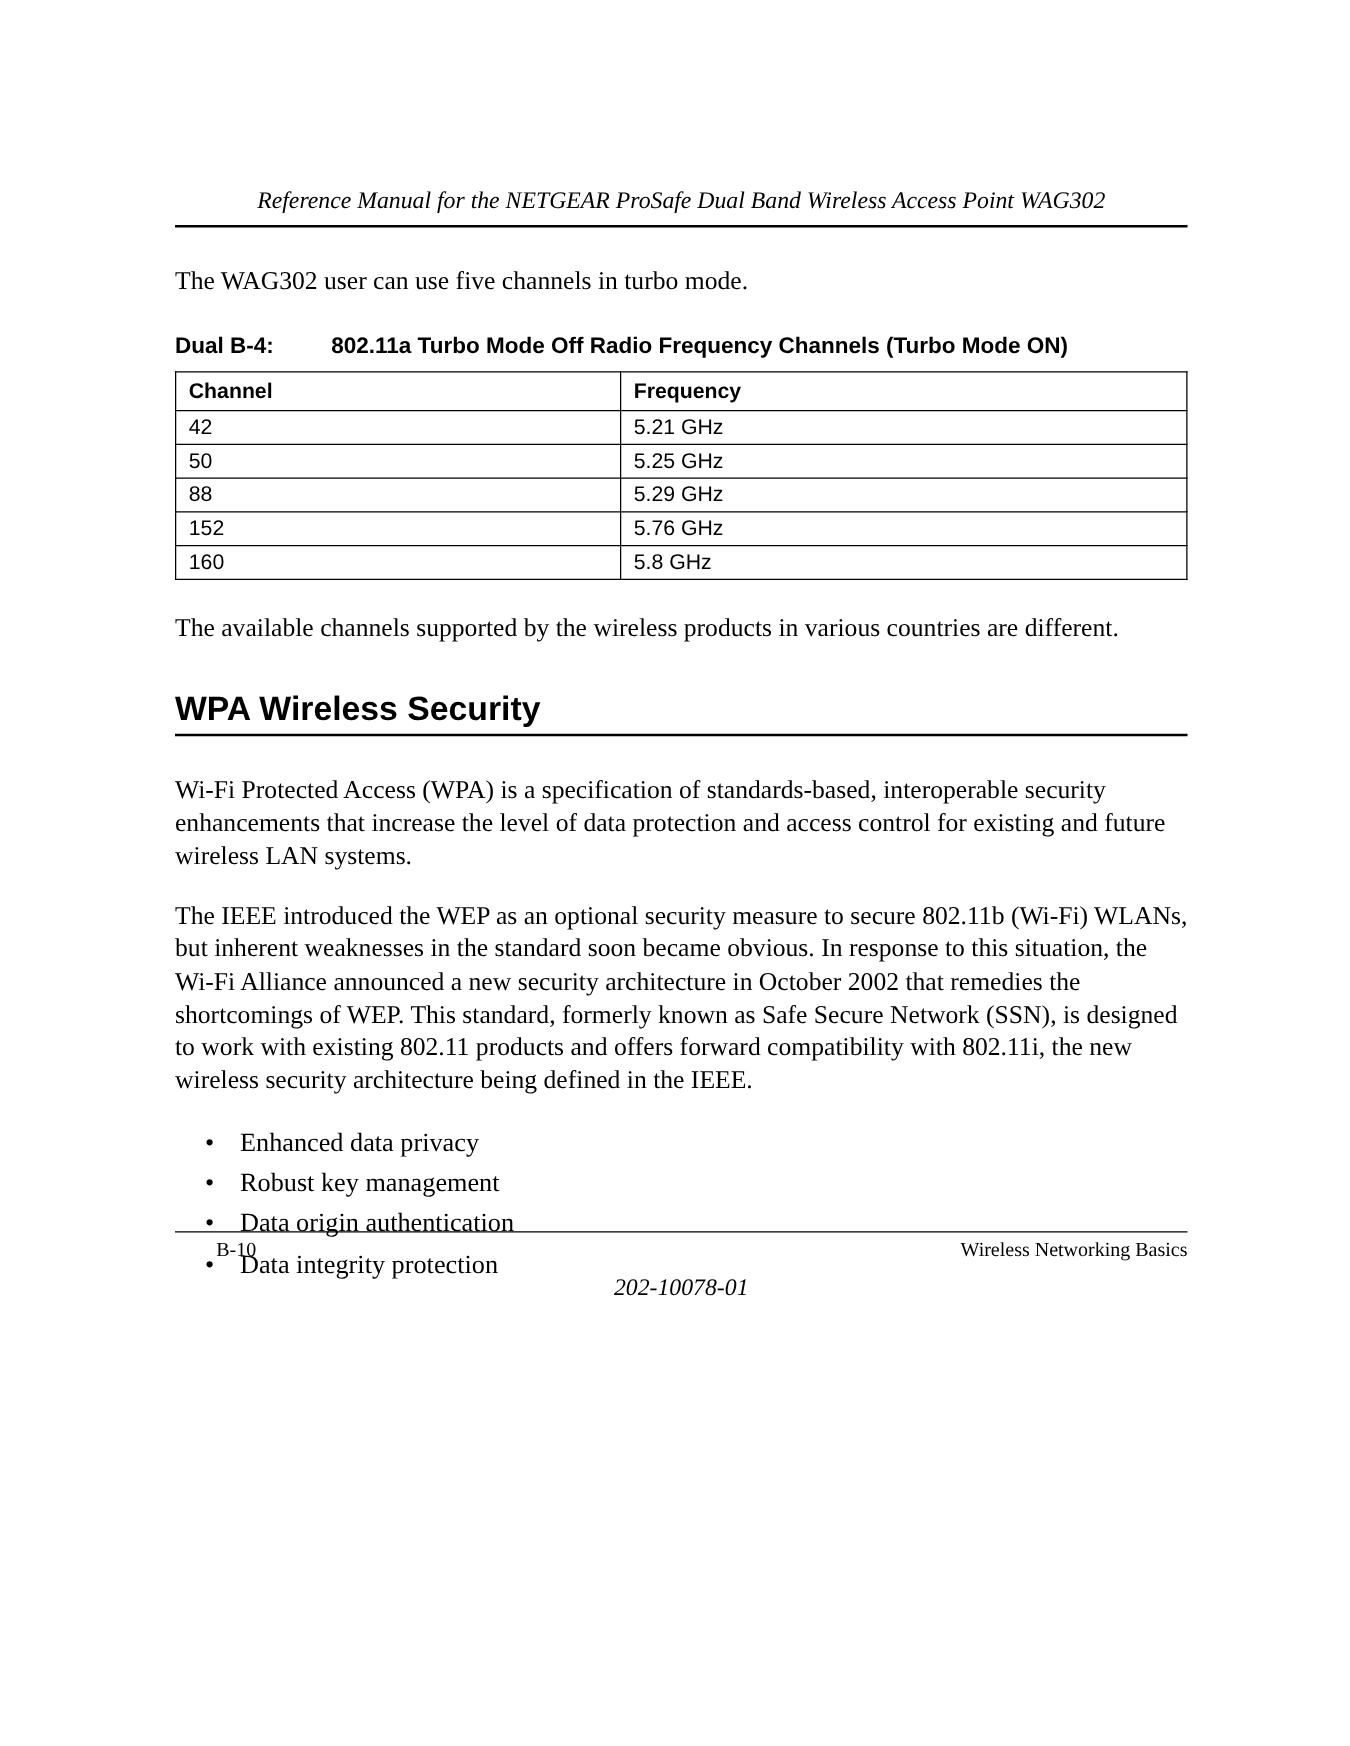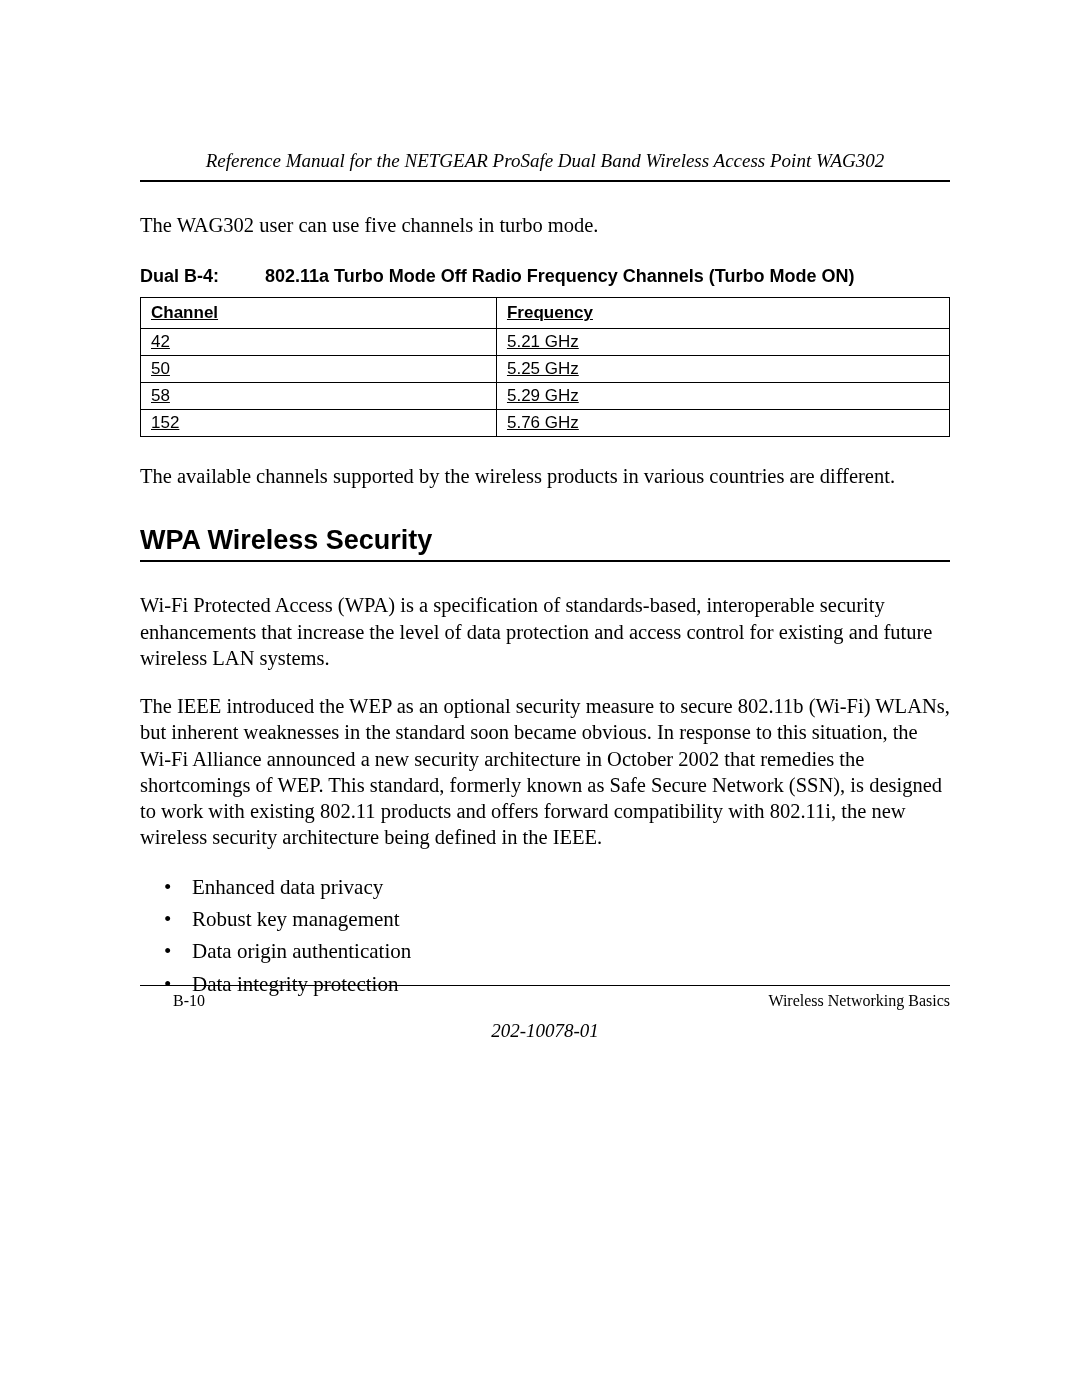--- a/index.html
+++ b/index.html
@@ -44,21 +44,20 @@
     width: 100%;
     font-family: Arial, Helvetica, sans-serif;
     font-size: 17px;
     margin-bottom: 26px;
   }
   table.freq th, table.freq td {
     border: 1px solid #000;
     text-align: left;
     padding: 3px 8px 3px 10px;
     font-weight: normal;
-    text-decoration: underline;
   }
   table.freq th {
     font-weight: bold;
     padding-top: 5px;
     padding-bottom: 5px;
   }
   table.freq th:first-child, table.freq td:first-child { width: 44%; }
   h2.section {
     font-family: Arial, Helvetica, sans-serif;
     font-weight: bold;
@@ -138,26 +137,30 @@
     <tbody>
       <tr>
         <td>42</td>
         <td>5.21 GHz</td>
       </tr>
       <tr>
         <td>50</td>
         <td>5.25 GHz</td>
       </tr>
       <tr>
-        <td>58</td>
+        <td>88</td>
         <td>5.29 GHz</td>
       </tr>
       <tr>
         <td>152</td>
         <td>5.76 GHz</td>
+      </tr>
+      <tr>
+        <td>160</td>
+        <td>5.8 GHz</td>
       </tr>
     </tbody>
   </table>
 
   <p class="body-text">The available channels supported by the wireless products in various countries are different.</p>
 
   <h2 class="section">WPA Wireless Security</h2>
   <hr class="hr-section">
 
   <p class="body-text">Wi-Fi Protected Access (WPA) is a specification of standards-based, interoperable security enhancements that increase the level of data protection and access control for existing and future wireless LAN systems.</p>

